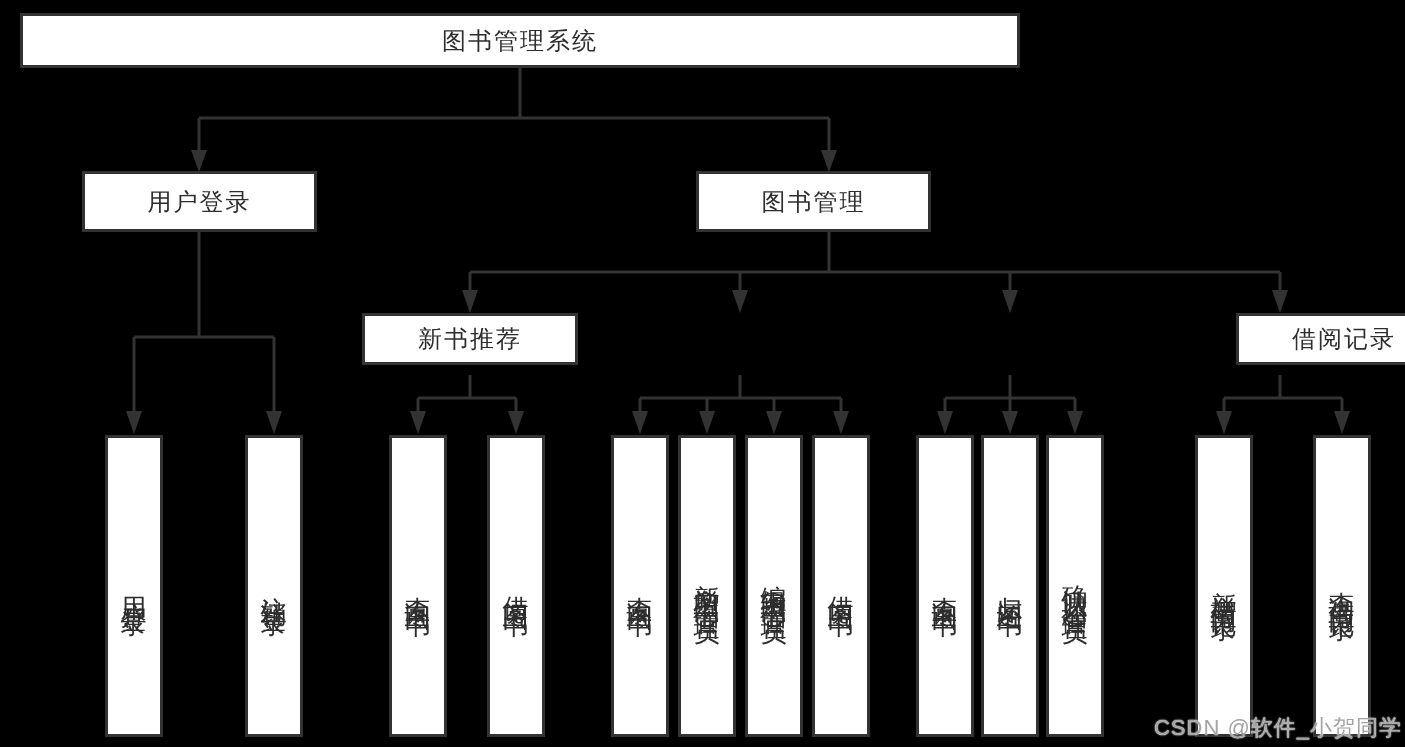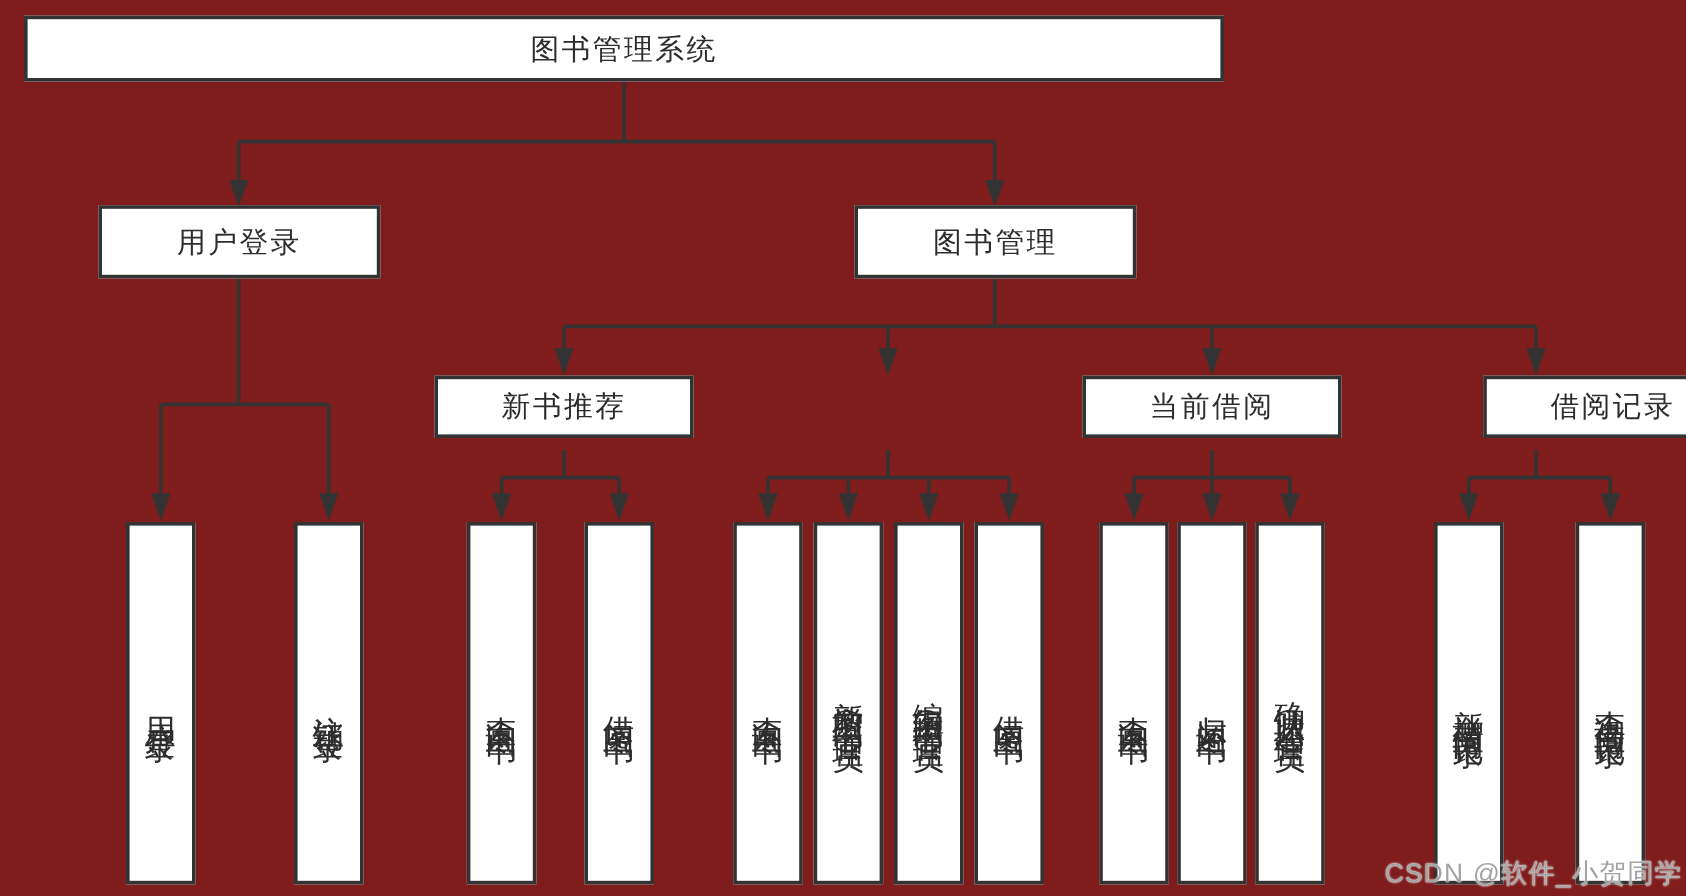--- a/index.html
+++ b/index.html
@@ -4,21 +4,21 @@
 <style>
   html, body {
     margin: 0;
     padding: 0;
     background: #ffffff;
   }
   #canvas {
     position: relative;
     width: 1405px;
     height: 747px;
-    background: #7f1d1d;
+    background: #000000;
     font-family: "Liberation Sans", "DejaVu Sans", sans-serif;
     overflow: hidden;
   }
   #connectors {
     position: absolute;
     left: 0; top: 0;
     width: 1405px;
     height: 747px;
   }
   .node {
@@ -32,21 +32,21 @@
     color: #2d2d2d;
   }
   .hlabel {
     font-size: 24px;
     letter-spacing: 2px;
     white-space: nowrap;
   }
   .root-box  { left: 20px;  top: 13px;  width: 1000px; height: 55px; }
   .l2-box    { top: 171px;  height: 61px; width: 235px; }
   .l2-a      { left: 82px; }
-  .l2-b      { left: 712px; }
+  .l2-b      { left: 696px; }
   .l3-box    { top: 313px;  height: 52px; width: 216px; }
   .l3-a { left: 362px; }
   .l3-b { left: 632px; }
   .l3-c { left: 902px; }
   .l3-d { left: 1236px; }
   .leaf {
     top: 435px;
     height: 302px;
     width: 58px;
   }
@@ -142,23 +142,20 @@
   <div class="node l2-box l2-a">
     <span class="hlabel">用户登录</span>
   </div>
   <div class="node l2-box l2-b">
     <span class="hlabel">图书管理</span>
   </div>
 
   <div class="node l3-box l3-a">
     <span class="hlabel">新书推荐</span>
   </div>
-  <div class="node l3-box l3-c">
-    <span class="hlabel">当前借阅</span>
-  </div>
   <div class="node l3-box l3-d">
     <span class="hlabel">借阅记录</span>
   </div>
 
   <div class="node leaf leaf-1a">
     <span class="vlabel">用户登录</span>
   </div>
   <div class="node leaf leaf-1b">
     <span class="vlabel">注销登录</span>
   </div>

